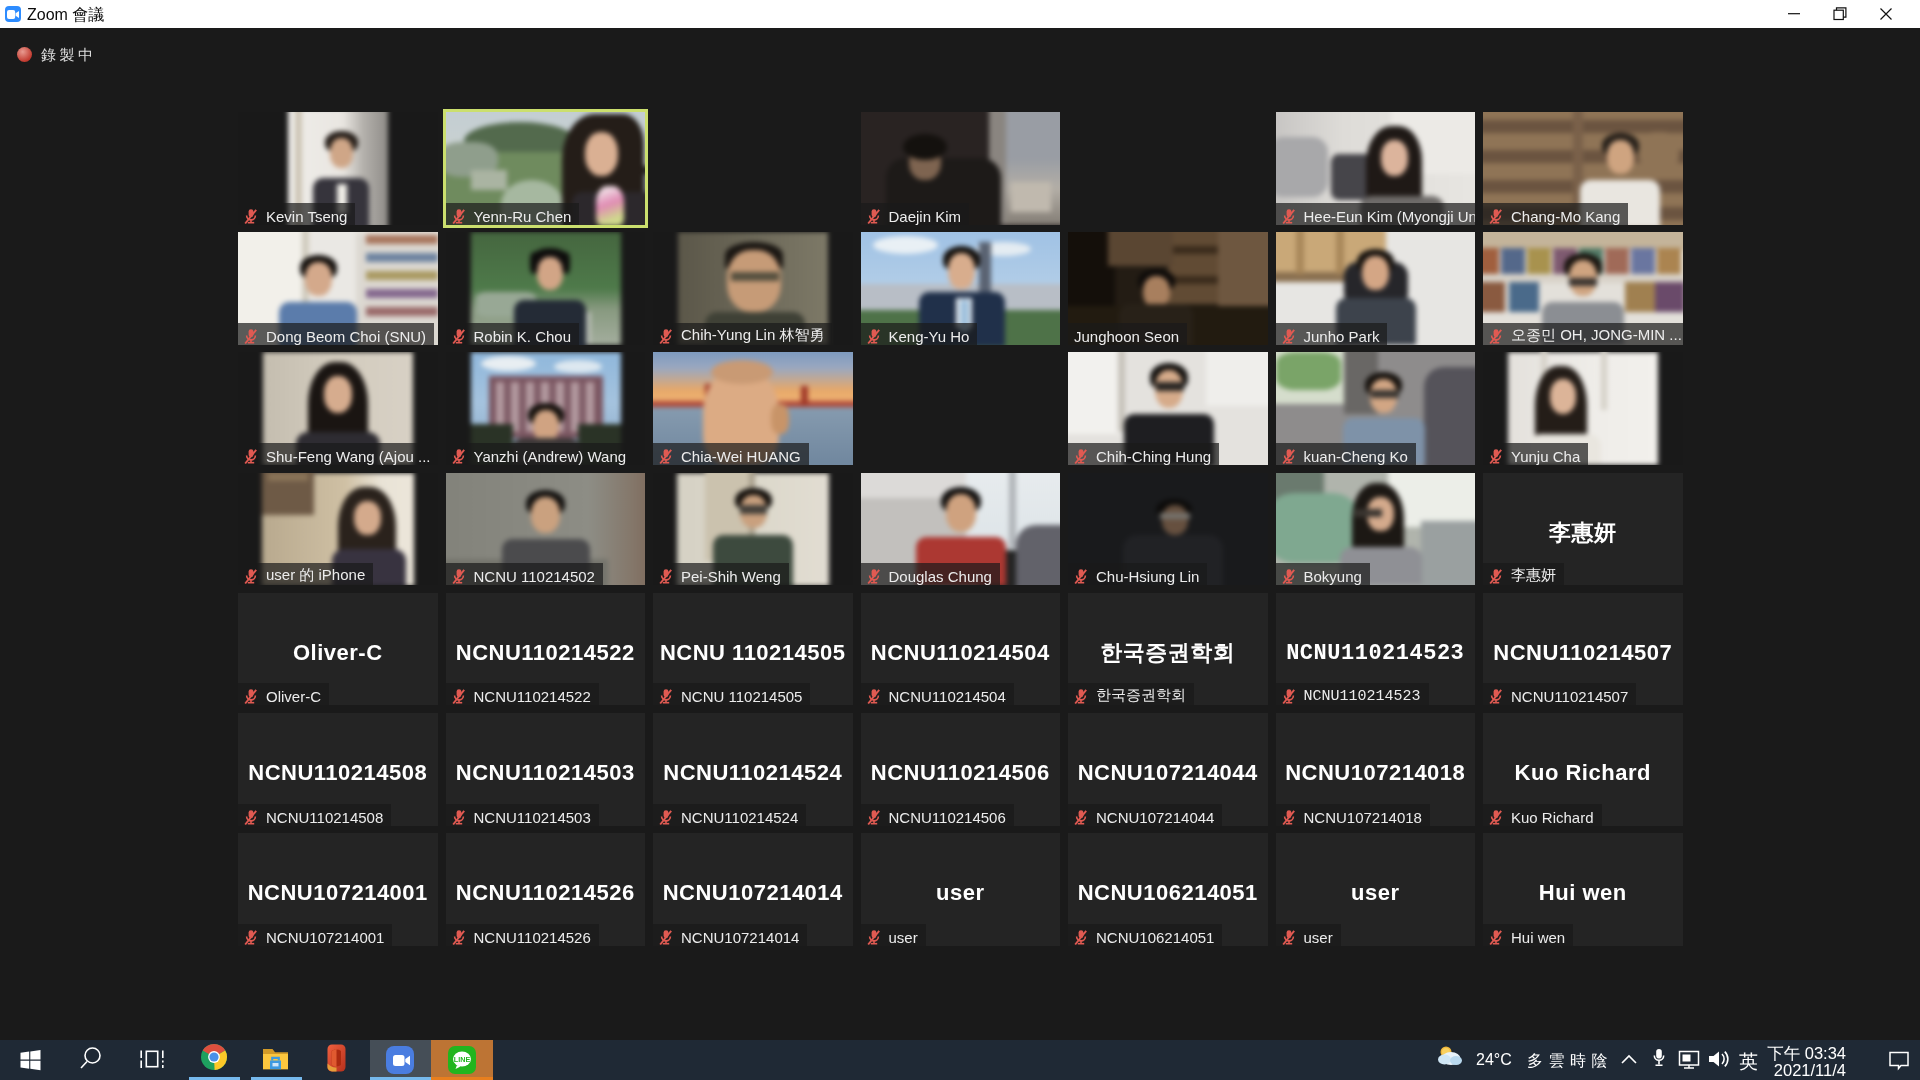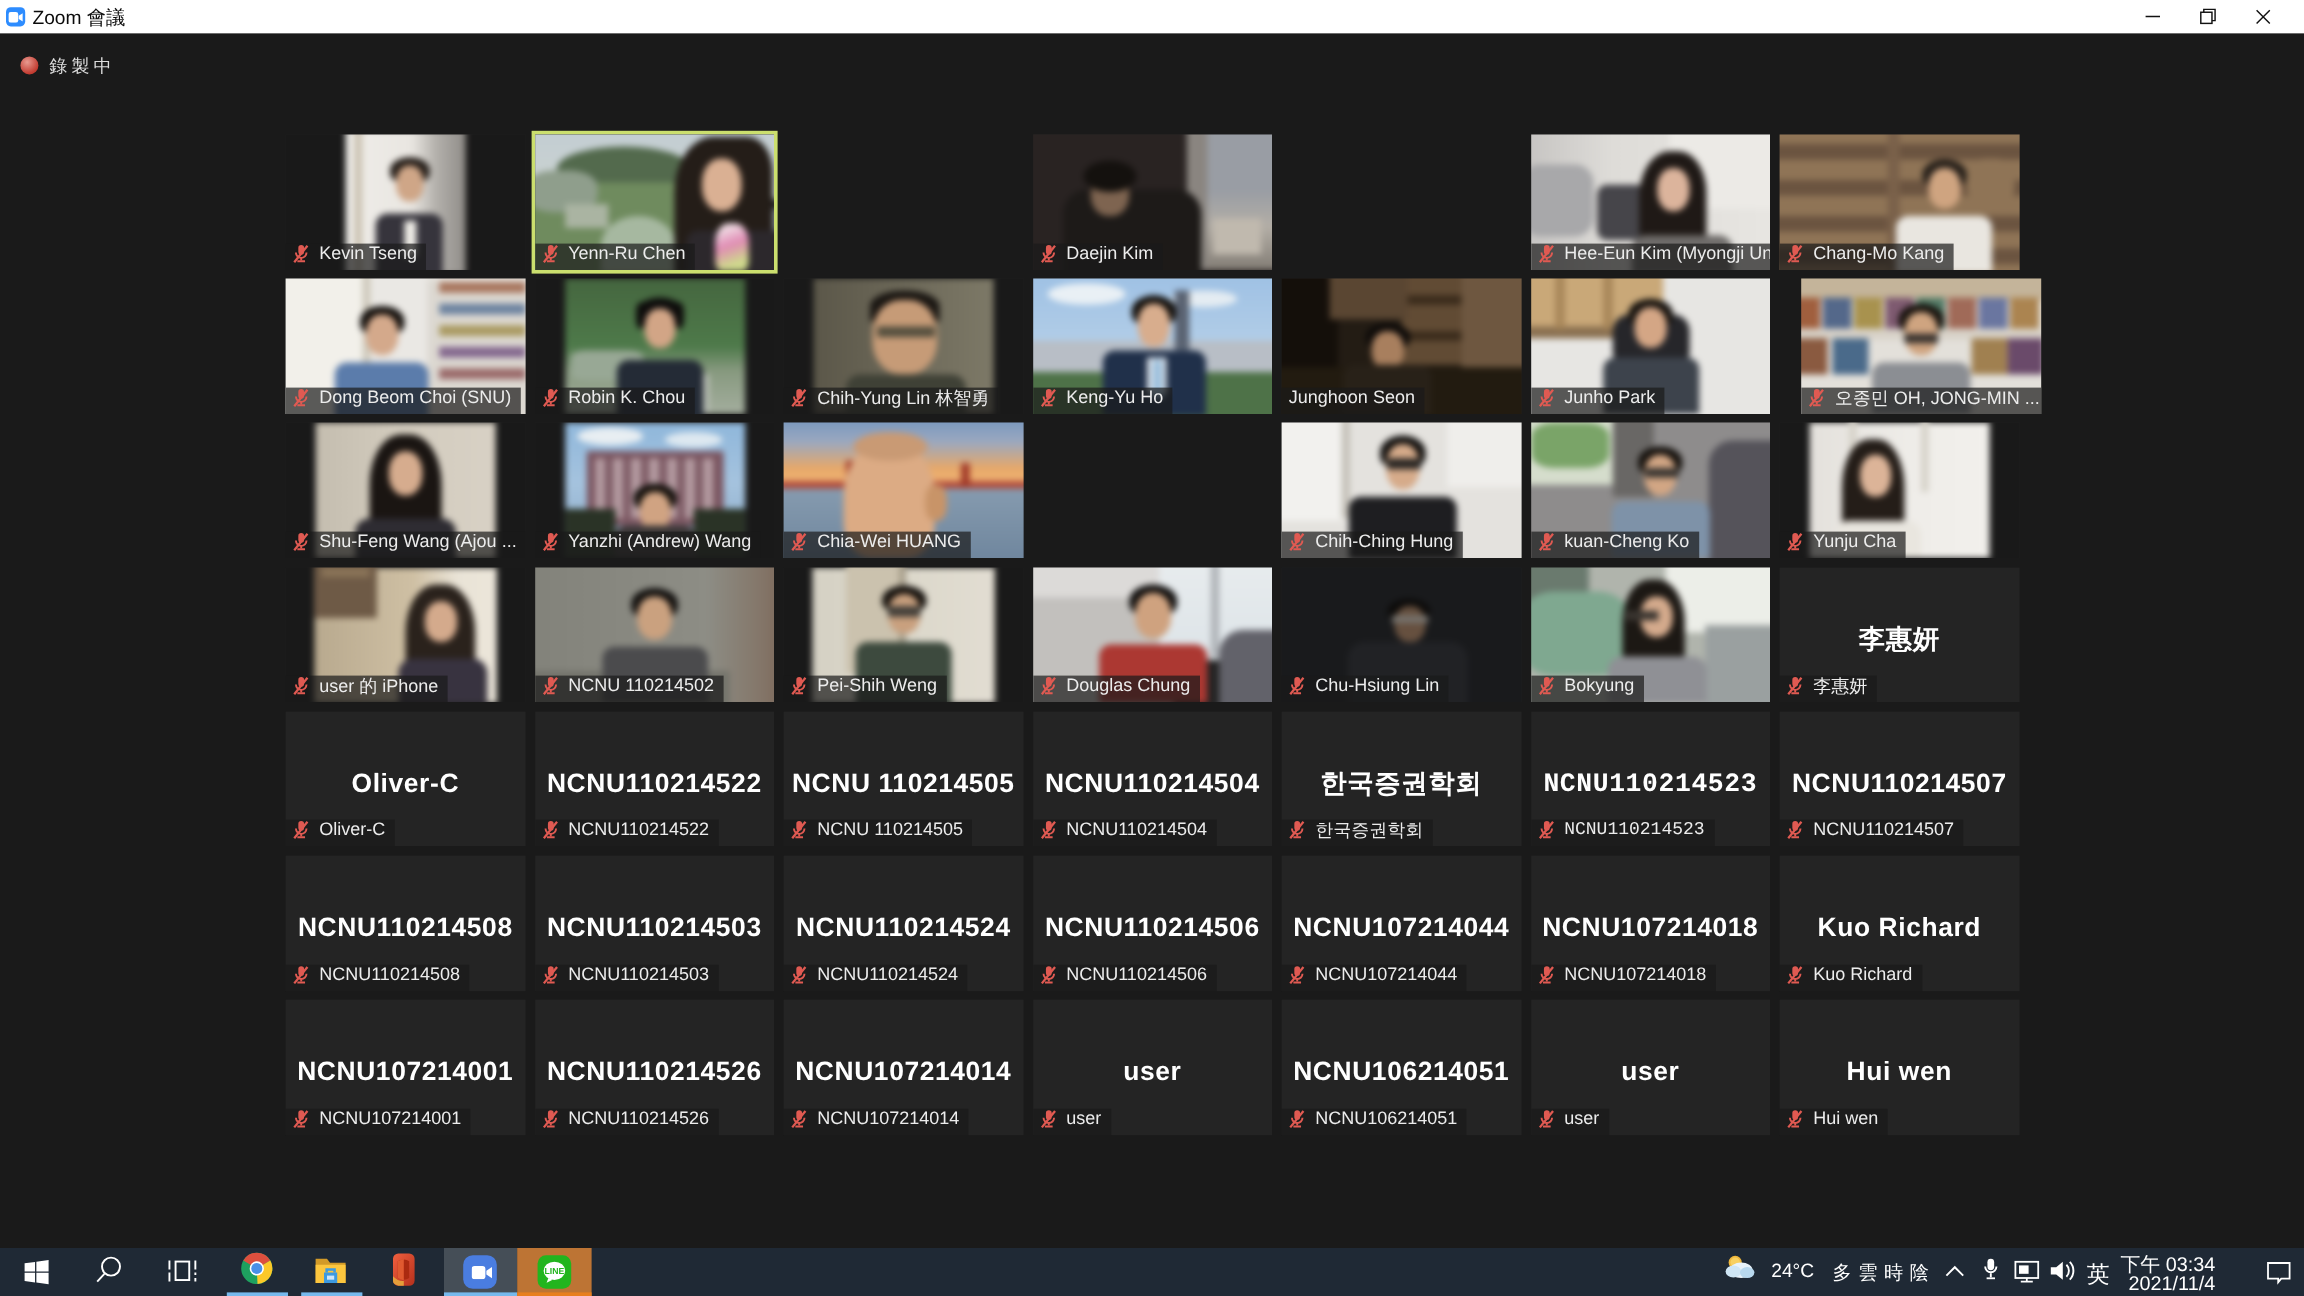--- a/index.html
+++ b/index.html
@@ -8,21 +8,21 @@
 .zic svg{position:absolute;left:2px;top:3.5px}
 .wbtn{position:absolute;top:0;height:28px;width:46px}
 .stage{position:absolute;left:0;top:28px;width:1920px;height:1012px;background:#1a1a1a}
 .rec{position:absolute;left:17px;top:19px;width:15px;height:15px;border-radius:50%;background:radial-gradient(circle at 38% 32%,#e89a90,#c23b30 70%)}
 .rect{position:absolute;left:41px;top:18px;font-size:15px;color:#ddd;letter-spacing:3.5px}
 .tile{position:absolute;width:199.5px;height:112.5px;background:#242424;overflow:hidden}
 .tile.act{outline:3px solid #cbdf6e;outline-offset:0px}
 .v{position:absolute;left:0;top:0;width:199.5px;height:112.5px;filter:blur(2.6px)}
 .v i{position:absolute;display:block}
 .big{position:absolute;left:0;right:0;top:0;bottom:0;display:flex;align-items:center;justify-content:center;font-size:22px;font-weight:bold;color:#fff;letter-spacing:0.5px;padding-top:8px}
-.lb{position:absolute;left:0;bottom:0;height:22px;max-width:199.5px;background:rgba(25,25,25,.7);display:flex;align-items:flex-start;padding:0 8px 0 6px;color:#ececec;font-size:15px;white-space:nowrap;overflow:hidden}
+.lb{position:absolute;left:0;bottom:0;height:22px;max-width:199.5px;background:rgba(25,25,25,.7);display:flex;align-items:flex-end;padding:0 8px 0 6px;color:#ececec;font-size:15px;white-space:nowrap;overflow:hidden}
 .mi{width:14px;height:17px;margin-right:8px;flex:none}
 .taskbar{position:absolute;left:0;top:1040px;width:1920px;height:40px;background:#1f2935}
 .tb{position:absolute;top:0;height:40px}
 .ul{position:absolute;bottom:0;height:3px;background:#76b9ed}
 .tbt{position:absolute;color:#fff;font-size:15px}
 </style></head><body>
 <div class="titlebar">
  <div class="zic">
       <svg width="12" height="9" viewBox="0 0 12 9">
         <rect x="0" y="0" width="8.2" height="9" rx="2" fill="#fff"></rect>
@@ -305,21 +305,21 @@
             <rect x="4.6" y="1.2" width="4.8" height="8" rx="2.4" fill="#e05a52" stroke="none"></rect>
             <path d="M2.6 7.5a4.4 4.4 0 0 0 8.8 0"></path>
             <line x1="7" y1="12" x2="7" y2="14"></line>
             <line x1="3.8" y1="14.7" x2="10.2" y2="14.7"></line>
             <line x1="1.2" y1="15.5" x2="12.2" y2="1.8" stroke-width="1.9"></line>
           </g>
         </svg>
         <span>Junho Park</span>
       </div>
     </div>
-    <div class="tile" style="left:1483px;top:204.2px;margin-left:18px;">
+    <div class="tile" style="left:1483px;top:204.2px;">
       <div class="v">
         <i style="left:-8px;top:-8px;width:216px;height:129px;background:#e3e0da;"></i>
         <i style="left:-8px;top:-8px;width:216px;height:26px;background:#c4b49a;"></i>
         <i style="left:-8px;top:16px;width:24px;height:26px;background:#a05f3e;"></i>
         <i style="left:18px;top:16px;width:24px;height:26px;background:#54688a;"></i>
         <i style="left:44px;top:16px;width:24px;height:26px;background:#a8924e;"></i>
         <i style="left:70px;top:16px;width:24px;height:26px;background:#7e5a70;"></i>
         <i style="left:96px;top:16px;width:24px;height:26px;background:#527a66;"></i>
         <i style="left:122px;top:16px;width:24px;height:26px;background:#a06a58;"></i>
         <i style="left:148px;top:16px;width:24px;height:26px;background:#6a76a0;"></i>

